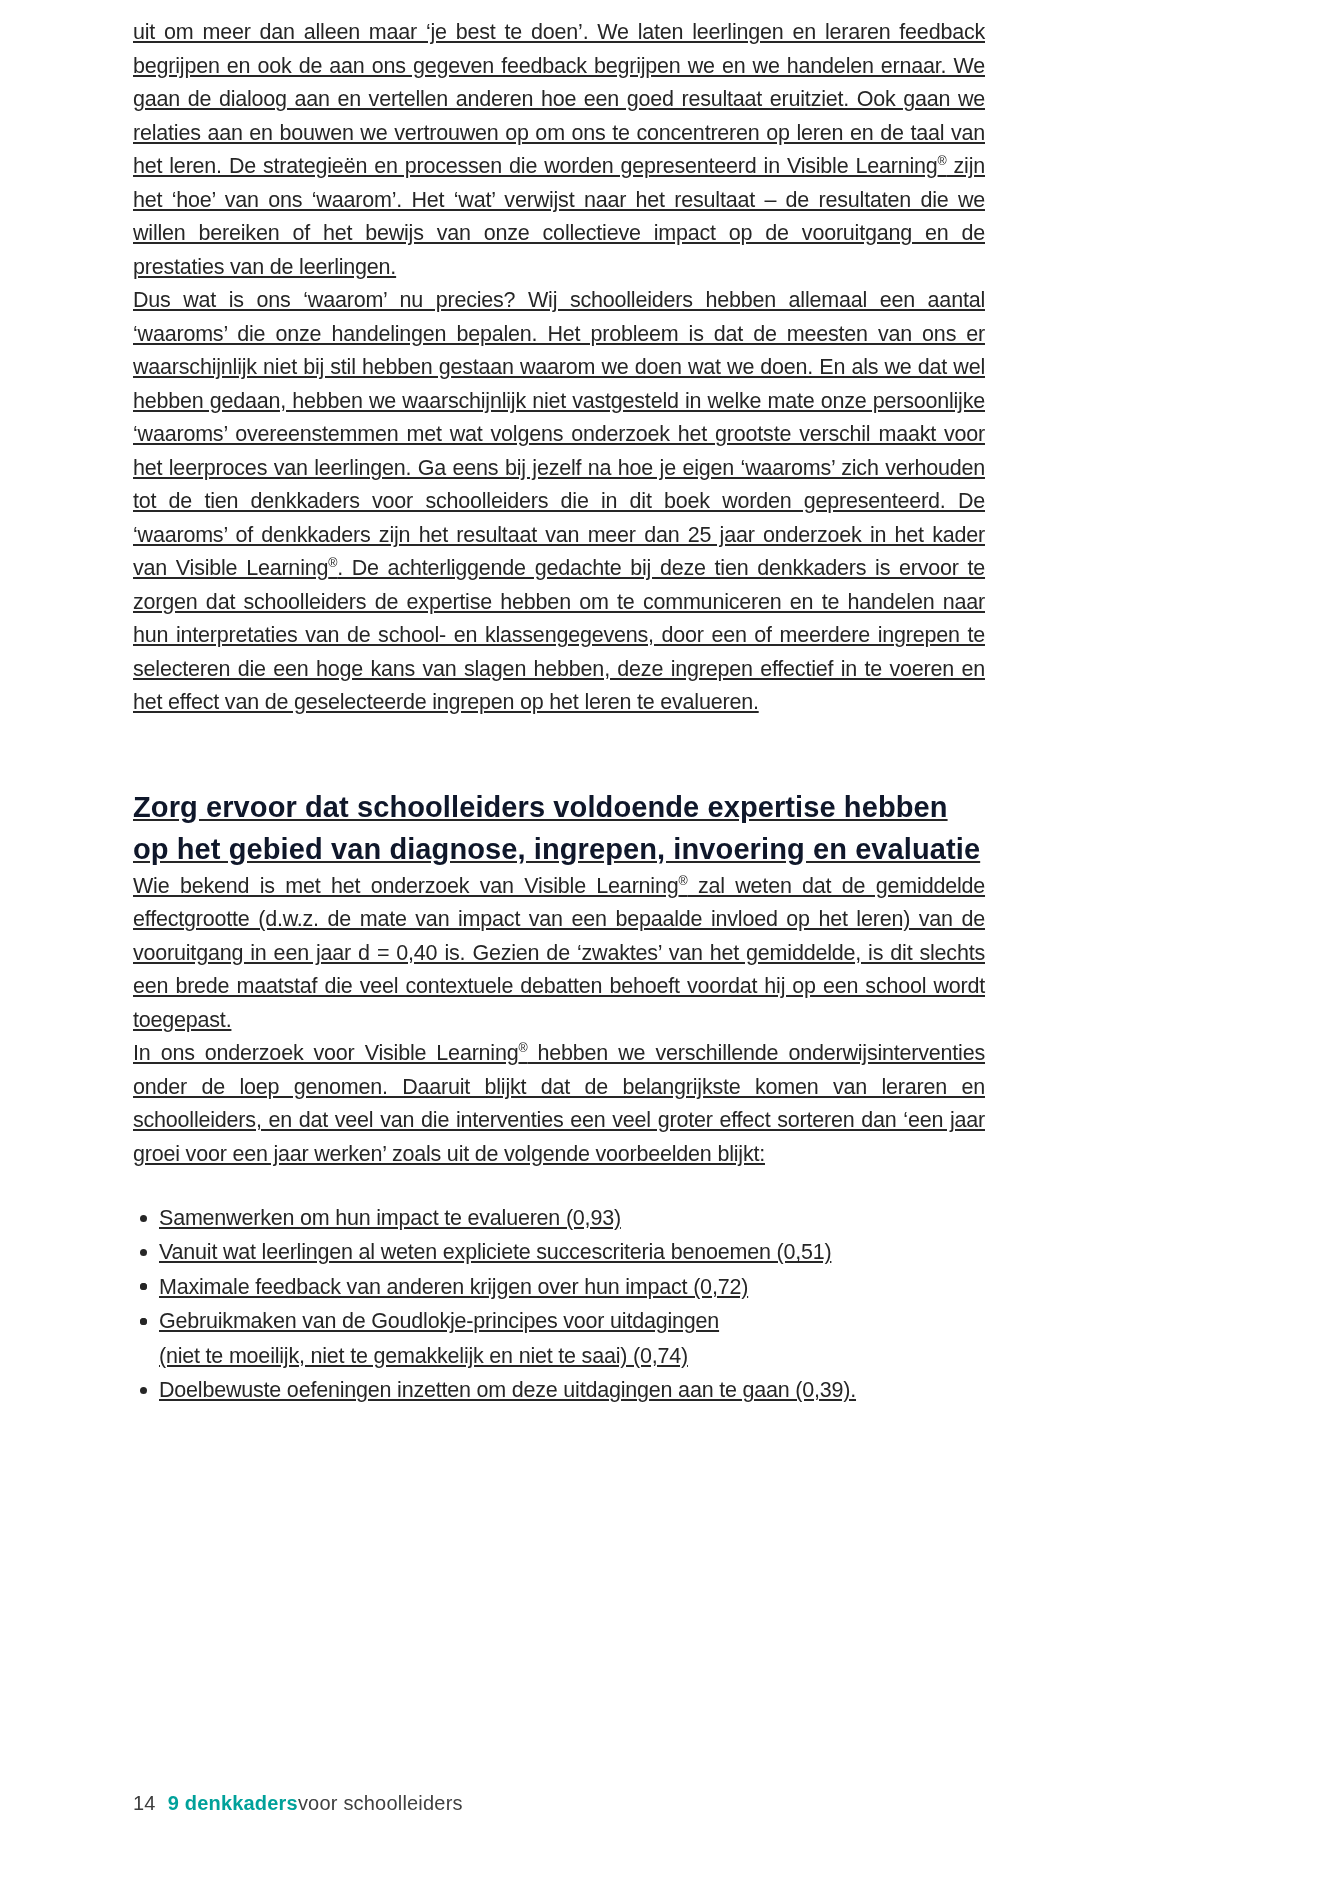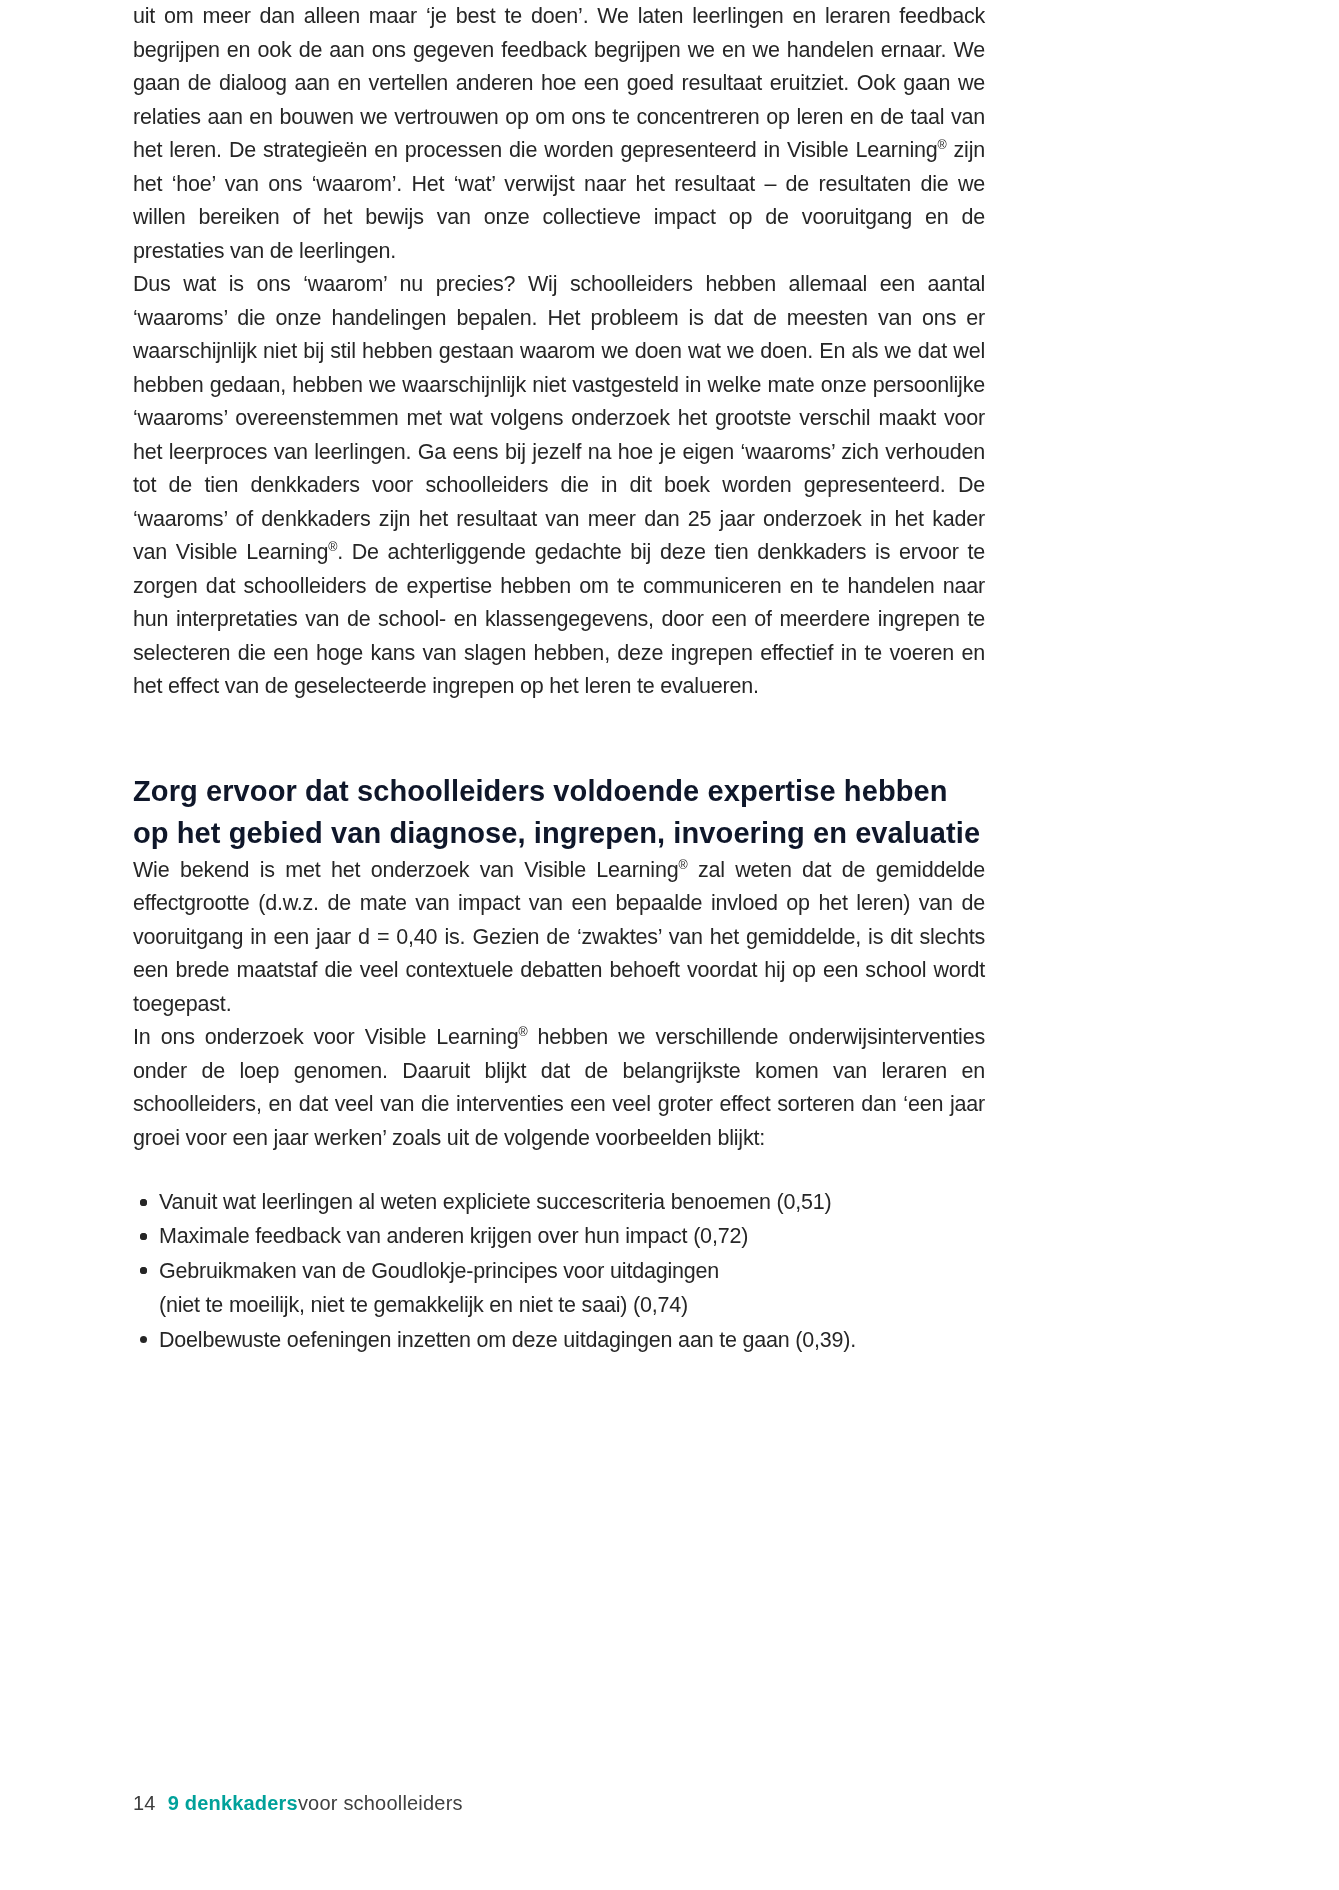--- a/index.html
+++ b/index.html
@@ -8,22 +8,23 @@
     width: 1339px;
     height: 1890px;
     background: #ffffff;
     color: #262626;
     font-family: "Liberation Sans", "DejaVu Sans", sans-serif;
     overflow: hidden;
   }
   .content {
     position: absolute;
     left: 133px;
-    top: 0;
+    top: 16px;
     width: 852px;
+    text-decoration: underline;
   }
   p.body {
     margin: 0;
     font-size: 21.5px;
     line-height: 33.5px;
     letter-spacing: -0.2px;
     text-align: justify;
   }
   .p1 { margin-top: 130px; }
   .p2 { margin-top: 43px; }
@@ -88,20 +89,21 @@
       <span class="hline">op het gebied van diagnose, ingrepen, invoering en evaluatie</span>
     </h2>
 
     <p class="body p3">Wie bekend is met het onderzoek van Visible Learning<sup class="reg">®</sup> zal weten dat de gemiddelde effectgrootte (d.w.z. de mate van impact van een bepaalde invloed op het leren) van de vooruitgang in een jaar d = 0,40 is. Gezien de ‘zwaktes’ van het gemiddelde, is dit slechts een brede maatstaf die veel contextuele debatten behoeft voordat hij op een school wordt toegepast.</p>
 
     <p class="body p4">In ons onderzoek voor Visible Learning<sup class="reg">®</sup> hebben we verschillende onderwijsinterventies onder de loep genomen. Daaruit blijkt dat de belangrijkste komen van leraren en schoolleiders, en dat veel van die interventies een veel groter effect sorteren dan ‘een jaar groei voor een jaar werken’ zoals uit de volgende voorbeelden blijkt:</p>
 
     <ul class="effect-list">
       <li>
         <span class="dot"></span>
+        <span class="txt">Samenwerken om hun impact te evalueren (0,93)</span>
       </li>
       <li>
         <span class="dot"></span>
         <span class="txt">Vanuit wat leerlingen al weten expliciete succescriteria benoemen (0,51)</span>
       </li>
       <li>
         <span class="dot"></span>
       </li>
       <li>
         <span class="dot"></span>

